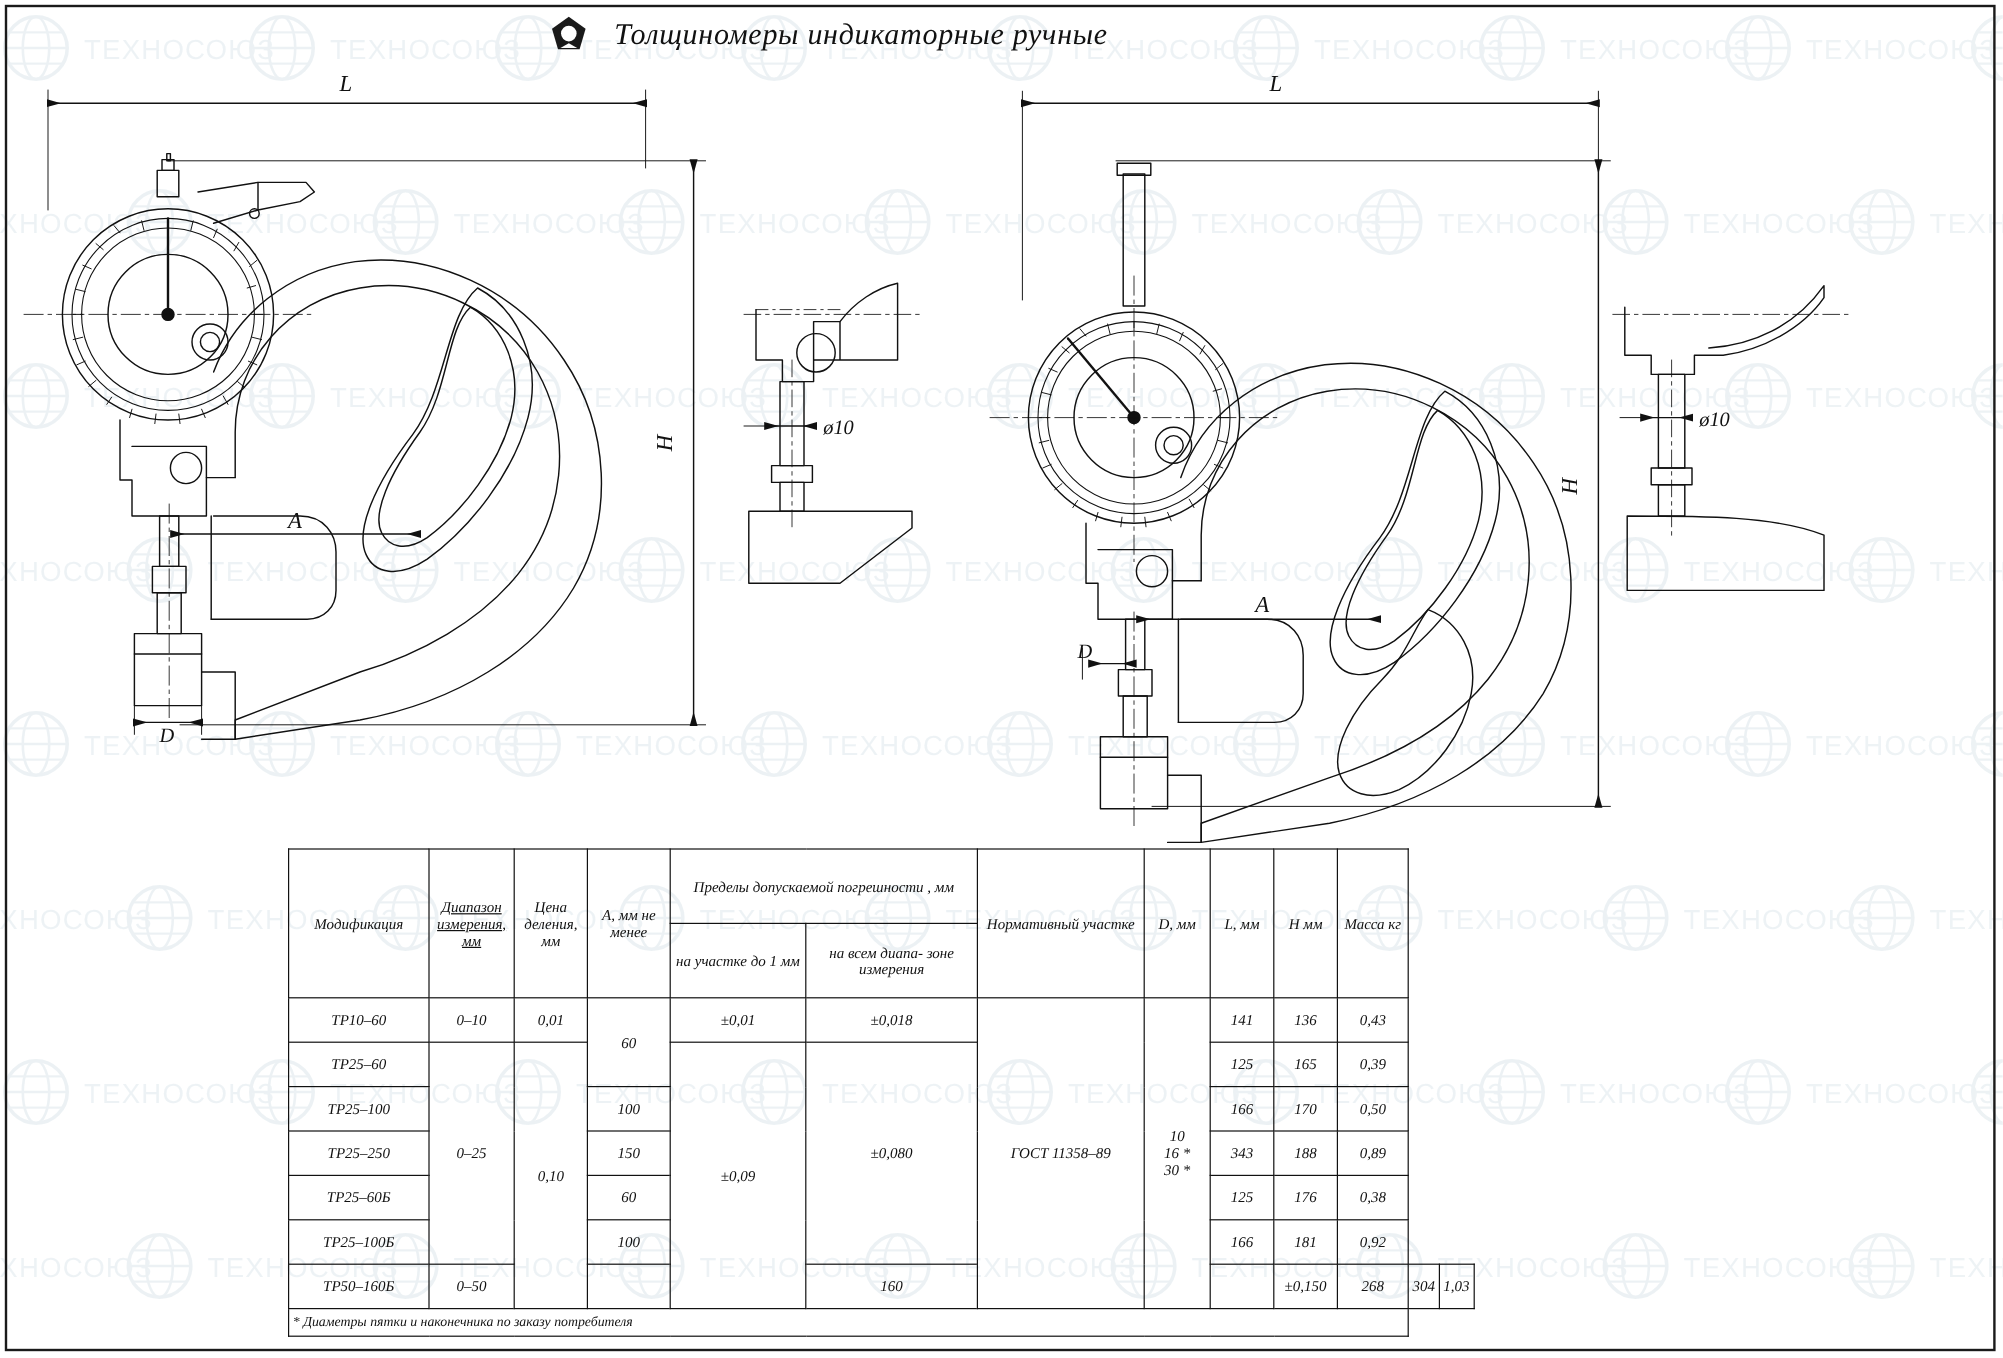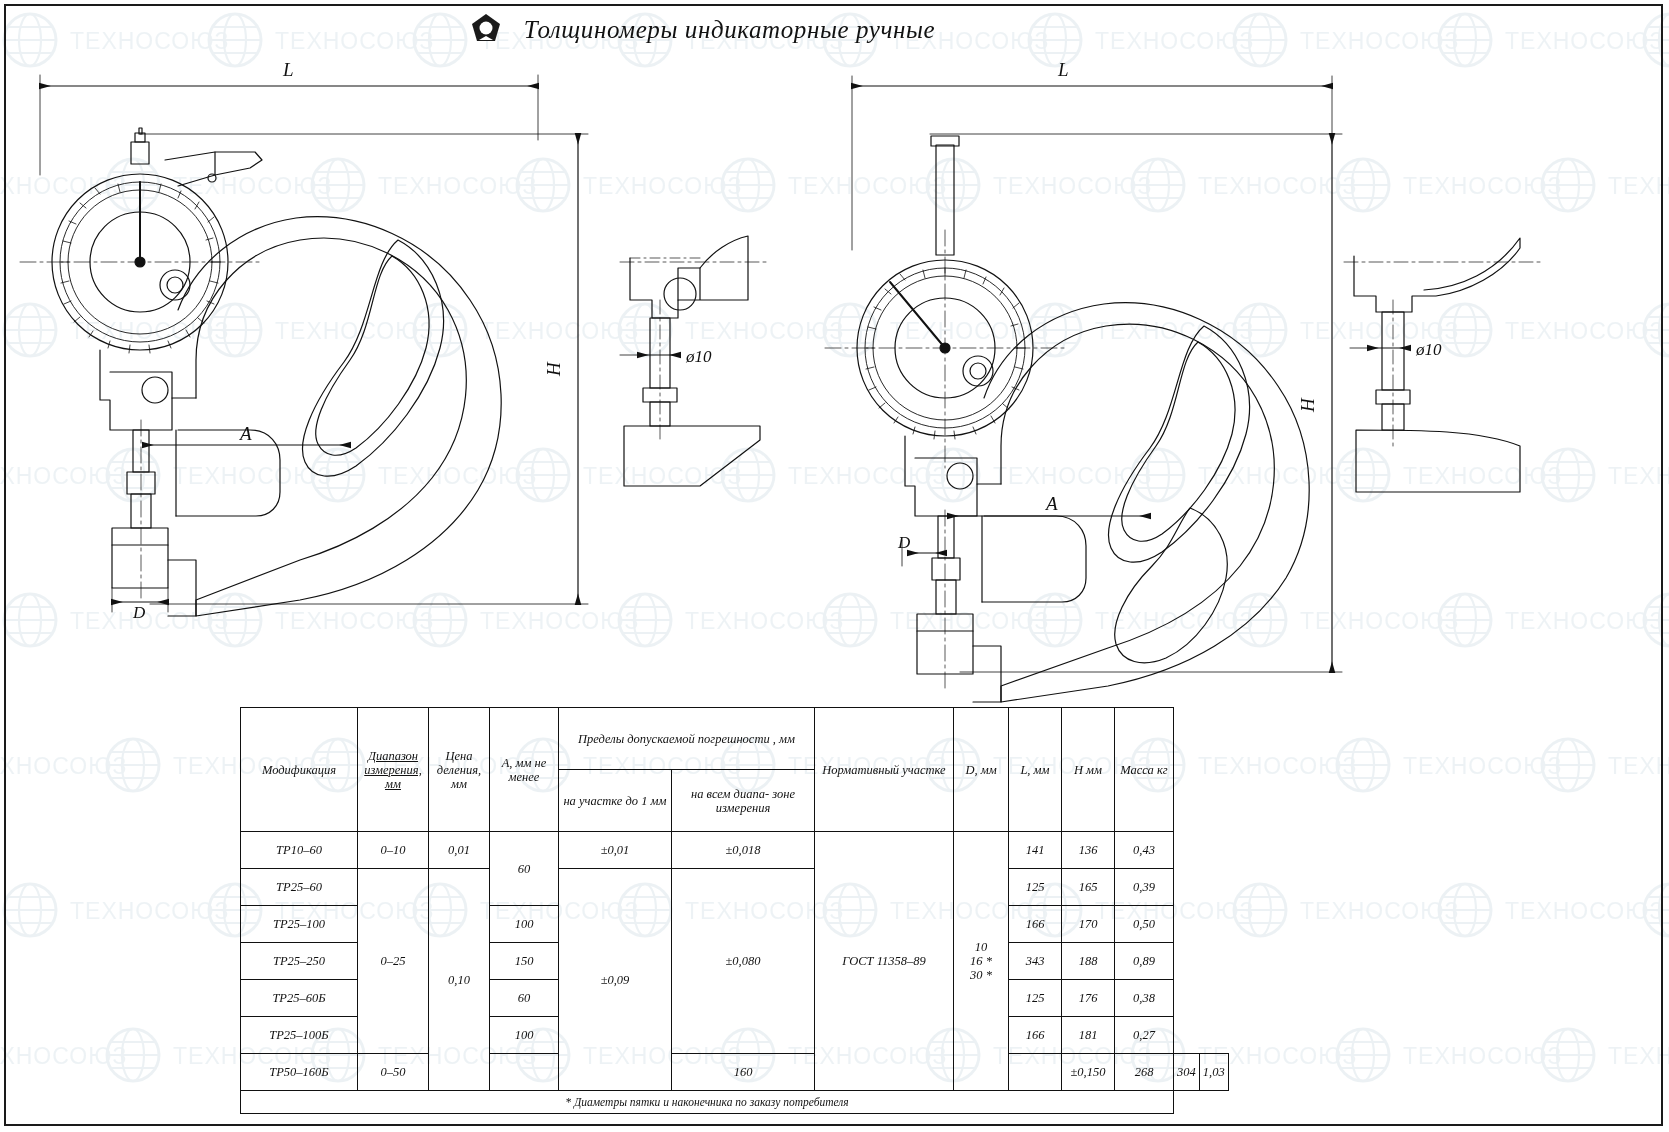--- a/index.html
+++ b/index.html
@@ -13,21 +13,21 @@
     position:absolute;left:0;top:0;width:1669px;height:1132px;
     pointer-events:none;z-index:0;opacity:.5;
   }
   
   #frame{
     position:absolute;left:4px;top:4px;width:1659px;height:1122px;
     border:2px solid #1a1a1a;box-sizing:border-box;z-index:1;
   }
   
   #header{
-    position:absolute;left:12px;top:6px;width:1377px;height:48px;z-index:3;
+    position:absolute;left:0;top:6px;width:1377px;height:48px;z-index:3;
     display:flex;align-items:center;justify-content:center;gap:18px;
   }
   #header .title{
     font-family:"Liberation Serif", serif;font-style:italic;font-size:25px;
     letter-spacing:.6px;white-space:nowrap;
   }
   
   #drawing{position:absolute;left:0;top:0;width:1669px;height:1132px;z-index:2;}
   
   #spec-table{
@@ -37,21 +37,21 @@
   #spec-table td,#spec-table th{
     border:1px solid #111;
     font-family:"Liberation Serif", serif;font-style:italic;
     font-size:12.5px;text-align:center;vertical-align:middle;
     padding:1px 3px;line-height:1.12;font-weight:normal;
     background:transparent;
   }
   #spec-table .hdr{font-size:12.5px;height:62px;}
   #spec-table .cellrow td{height:34px;}
   #spec-table .note{
-    font-size:11.5px;text-align:center;font-style:italic;height:20px;
+    font-size:11.5px;text-align:left;font-style:italic;height:20px;
   }
   .c-mod{width:110px;margin-left:28px;}
   .c-diap{width:64px;text-decoration:underline;}
   .c-cena{width:54px;}
   .c-a{width:62px;}
   .c-e1{width:106px;}
   .c-e2{width:136px;}
   .c-norm{width:132px;}
   .c-d{width:48px;}
   .c-l{width:46px;}
@@ -452,21 +452,21 @@
     <td>125</td>
     <td>176</td>
     <td>0,38</td>
   </tr>
 
   <tr class="cellrow">
     <td>ТР25–100Б</td>
     <td>100</td>
     <td>166</td>
     <td>181</td>
-    <td>0,27</td>
+    <td>0,92</td>
   </tr>
 
   <tr class="cellrow">
     <td>ТР50–160Б</td>
     <td>0–50</td>
     <td></td>
     <td>160</td>
     <td></td>
     <td>±0,150</td>
     <td>268</td>

